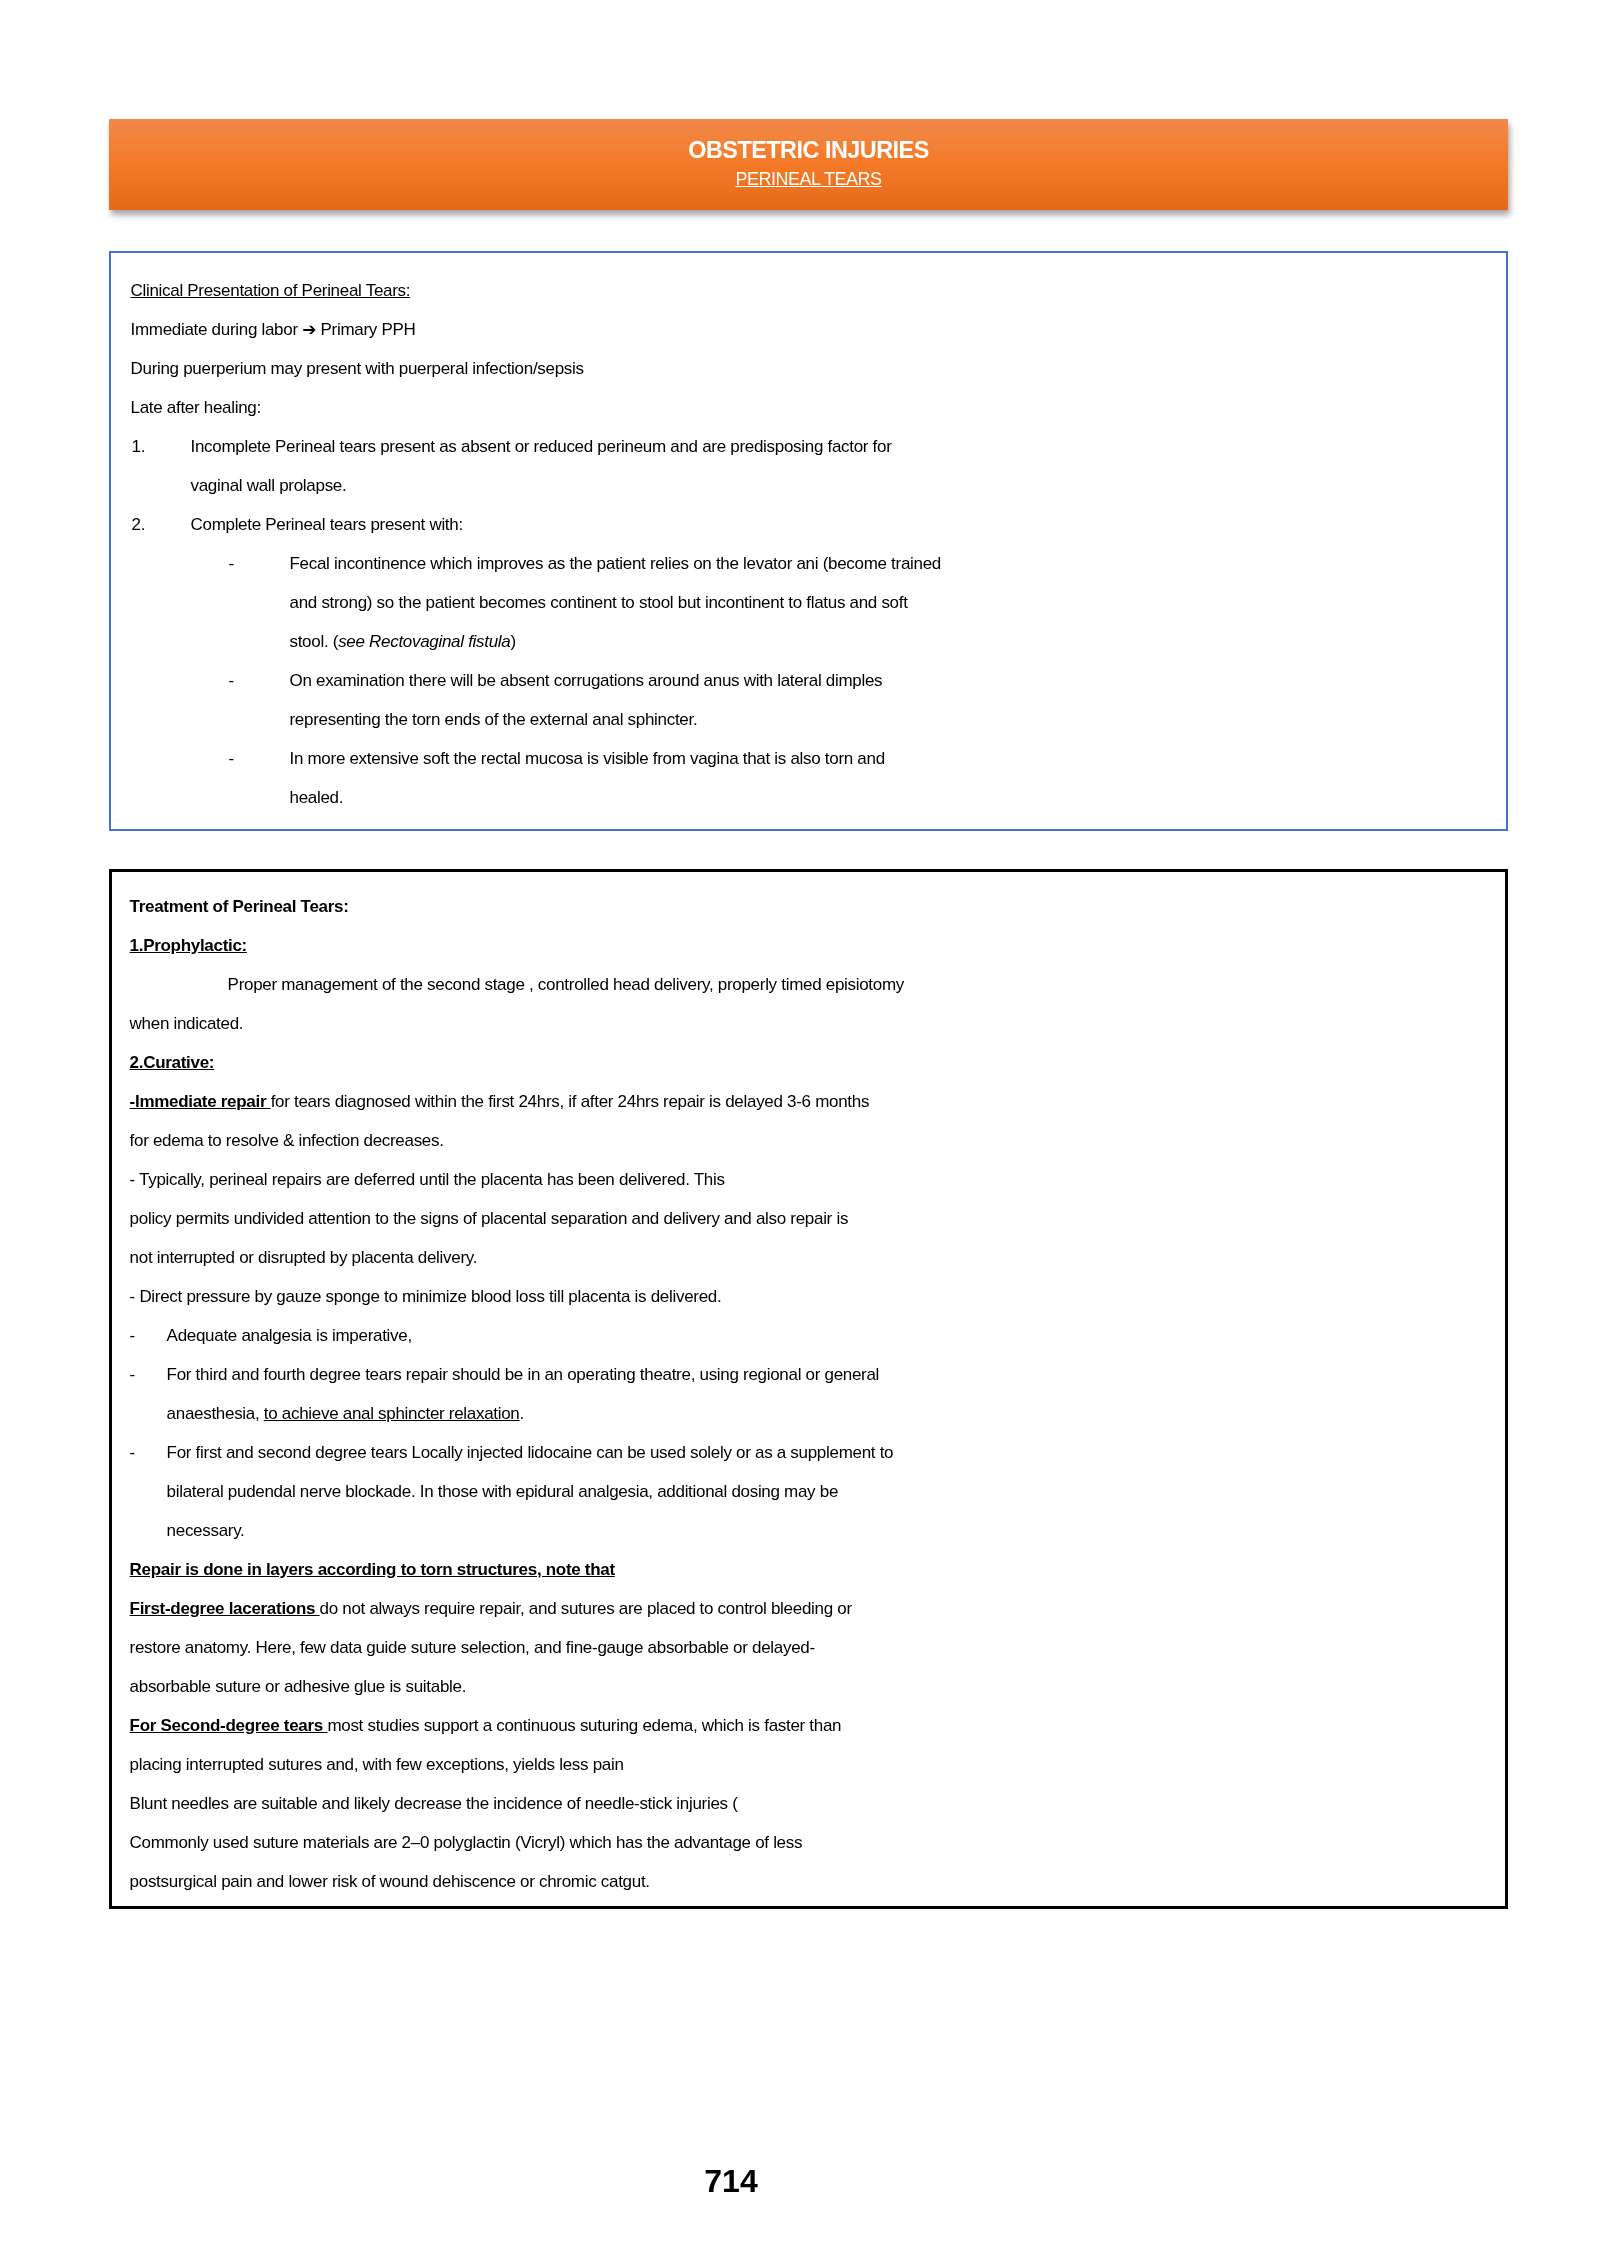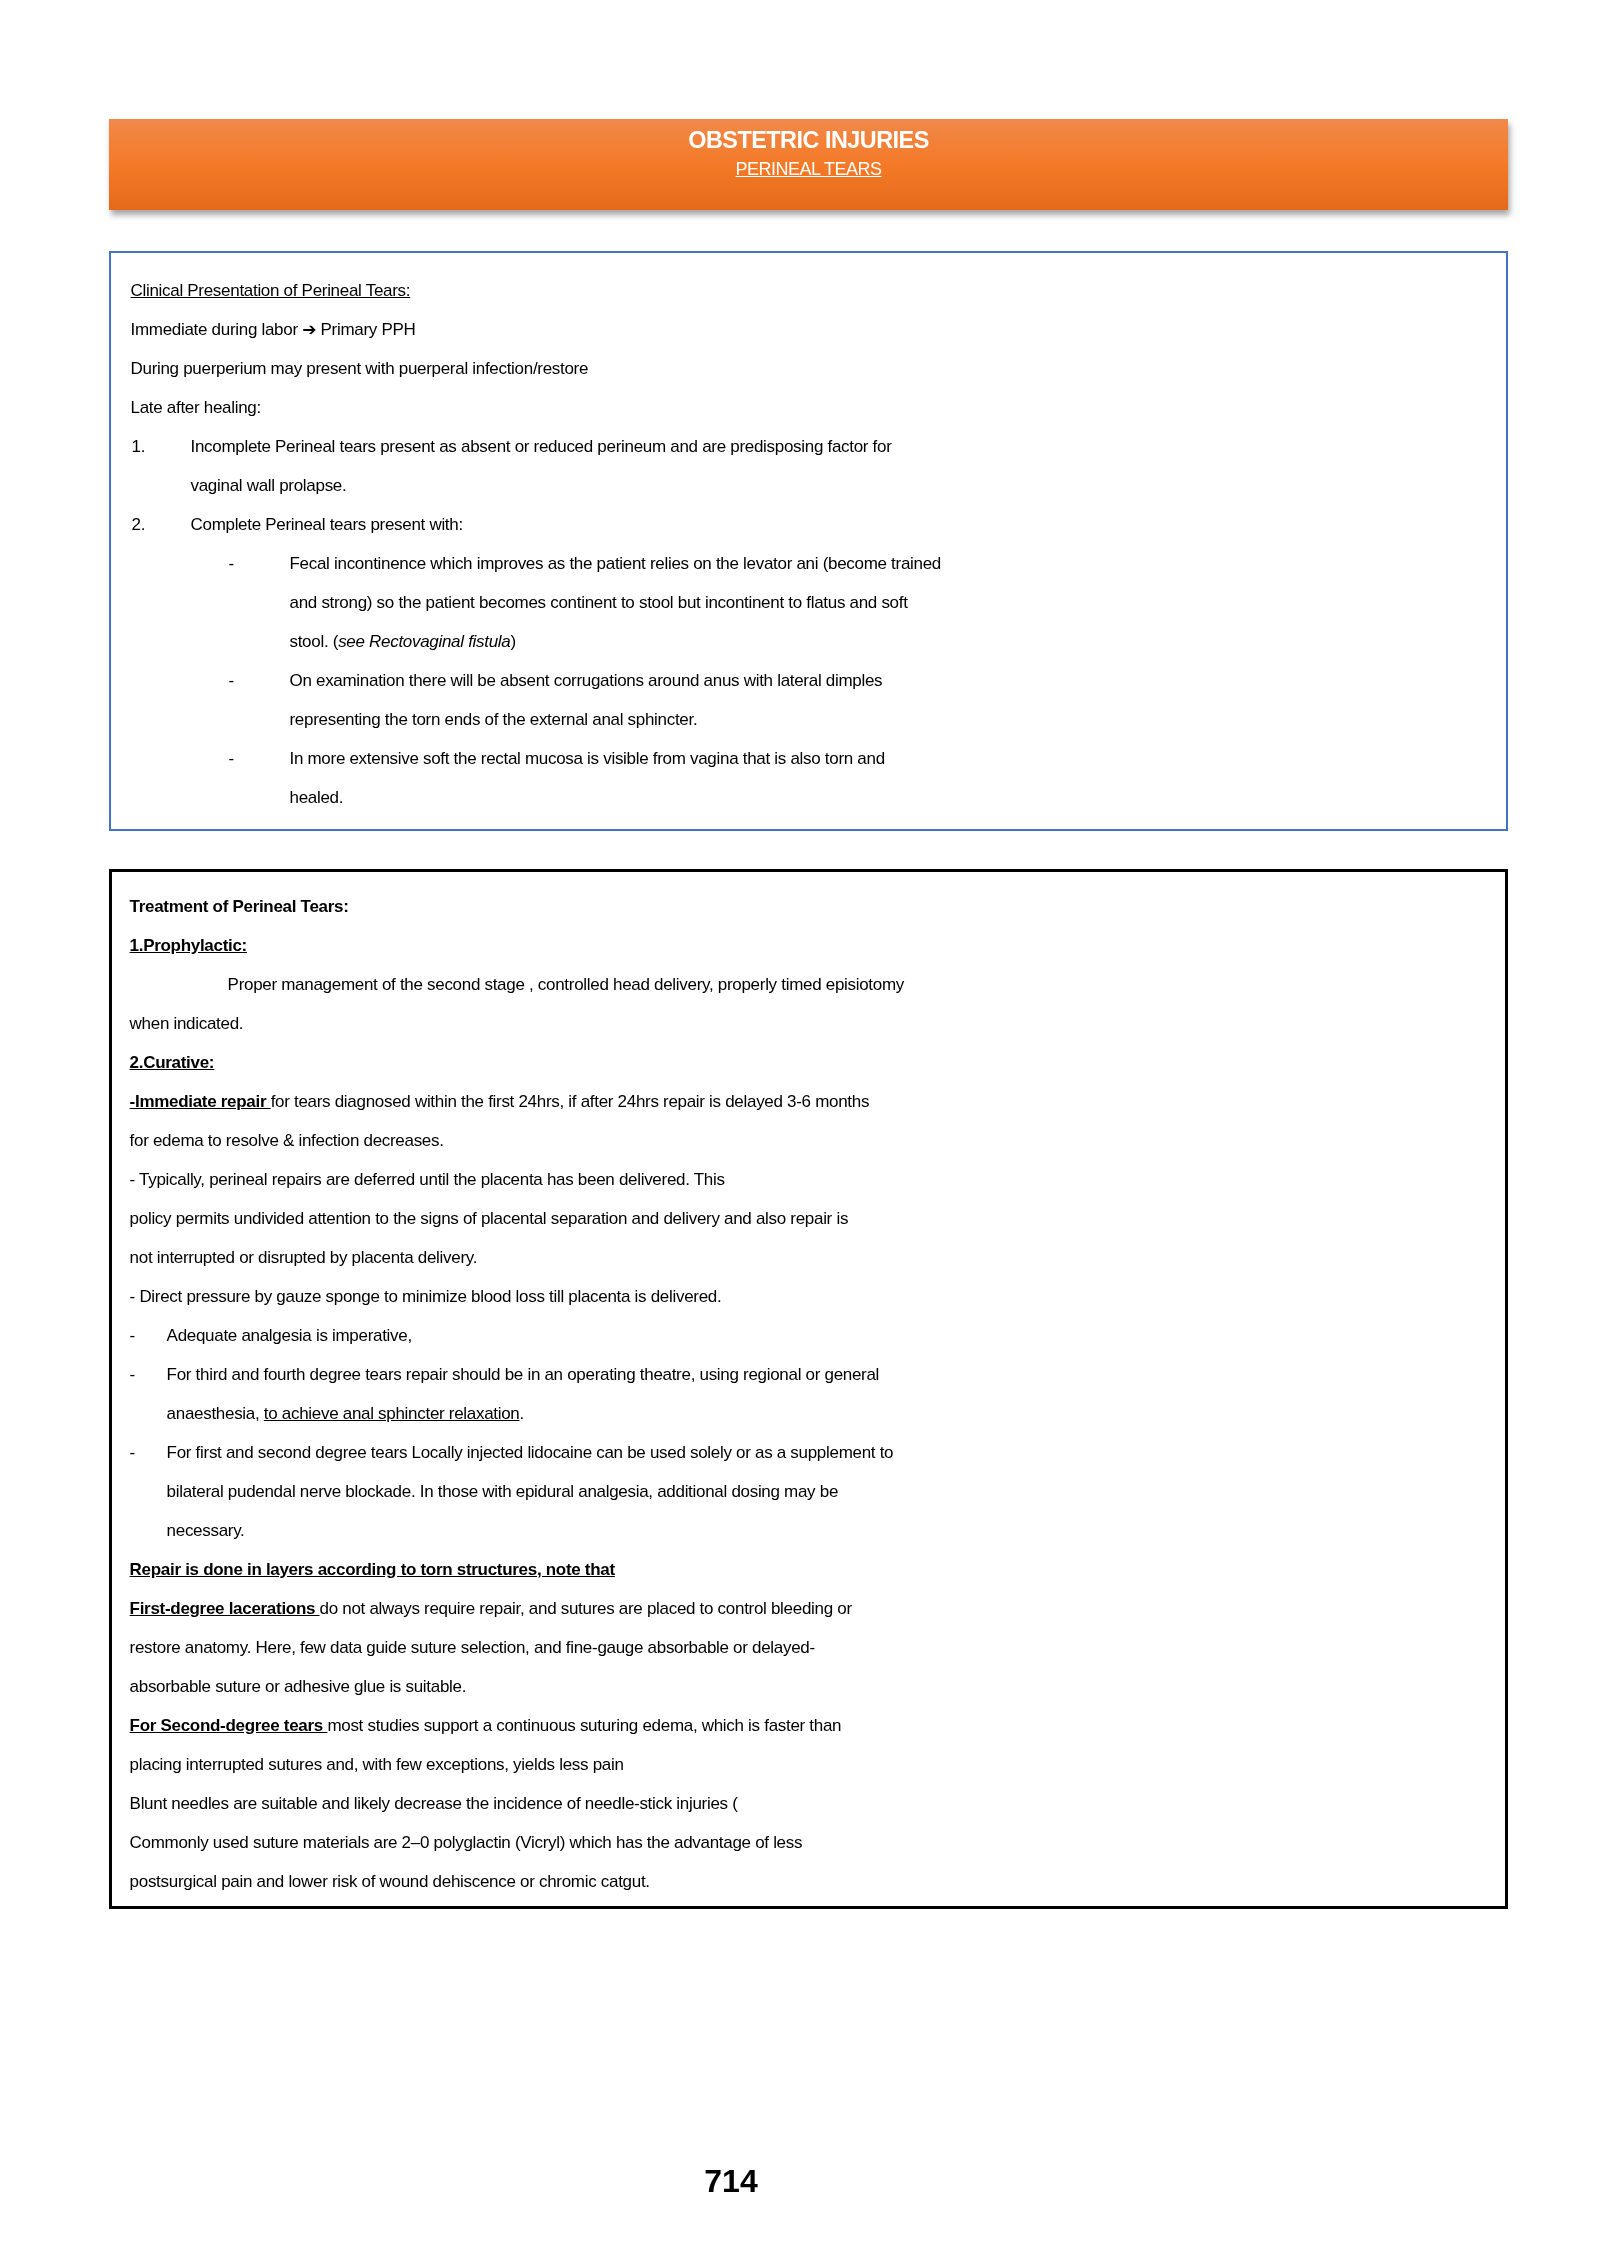--- a/index.html
+++ b/index.html
@@ -4,21 +4,21 @@
 <style>
   html, body { margin: 0; padding: 0; background: #ffffff; }
   body { width: 1619px; height: 2263px; position: relative; overflow: hidden;
          font-family: "Liberation Sans", "DejaVu Sans", sans-serif; color: #000; }
   .header {
     position: absolute; left: 109px; top: 119px; width: 1399px; height: 91px;
     background: linear-gradient(to bottom, #f0894a 0%, #f47a27 50%, #e5691a 100%);
     box-shadow: 2px 4.9px 5.9px rgba(0,0,0,0.35);
     text-align: center; color: #ffffff;
   }
-  .header .t1 { display: block; font-weight: bold; font-size: 23.4px; margin-top: 7px; line-height: 29px; letter-spacing: -0.5px; }
+  .header .t1 { display: block; font-weight: bold; font-size: 23.4px; margin-top: 17px; line-height: 29px; letter-spacing: -0.5px; }
   .header .t2 { display: block; font-size: 18px; line-height: 29px; text-decoration: underline; letter-spacing: -0.5px; }
 
   .box { position: absolute; left: 109px; width: 1399px; box-sizing: border-box; }
   .box-blue { top: 251px; height: 580px; border: 2.9px solid #4472c4; padding: 17.6px 0 0 19.5px; }
   .box-black { top: 845px; height: 1040px; border: 3.9px solid #000; padding: 14.6px 0 0 17.6px; margin-top: 24px; }
 
   .line { font-size: 17px; line-height: 39px; white-space: nowrap; letter-spacing: -0.3px; position: relative; }
   .u { text-decoration: underline; }
   .b { font-weight: bold; }
   .i { font-style: italic; }
@@ -38,21 +38,21 @@
 <body>
 
 <div class="header">
   <span class="t1">OBSTETRIC INJURIES</span>
   <span class="t2">PERINEAL TEARS</span>
 </div>
 
 <div class="box box-blue">
   <div class="line u">Clinical Presentation of Perineal Tears:</div>
   <div class="line"><span>Immediate during labor </span><span class="arrow">➔</span><span> Primary PPH</span></div>
-  <div class="line">During puerperium may present with puerperal infection/restore</div>
+  <div class="line">During puerperium may present with puerperal infection/sepsis</div>
   <div class="line">Late after healing:</div>
 
   <div class="line num-item">
     <span class="num">1.</span>
     <span>Incomplete Perineal tears present as absent or reduced perineum and are predisposing factor for</span>
   </div>
   <div class="line num-item">vaginal wall prolapse.</div>
   <div class="line num-item">
     <span class="num">2.</span>
     <span>Complete Perineal tears present with:</span>

